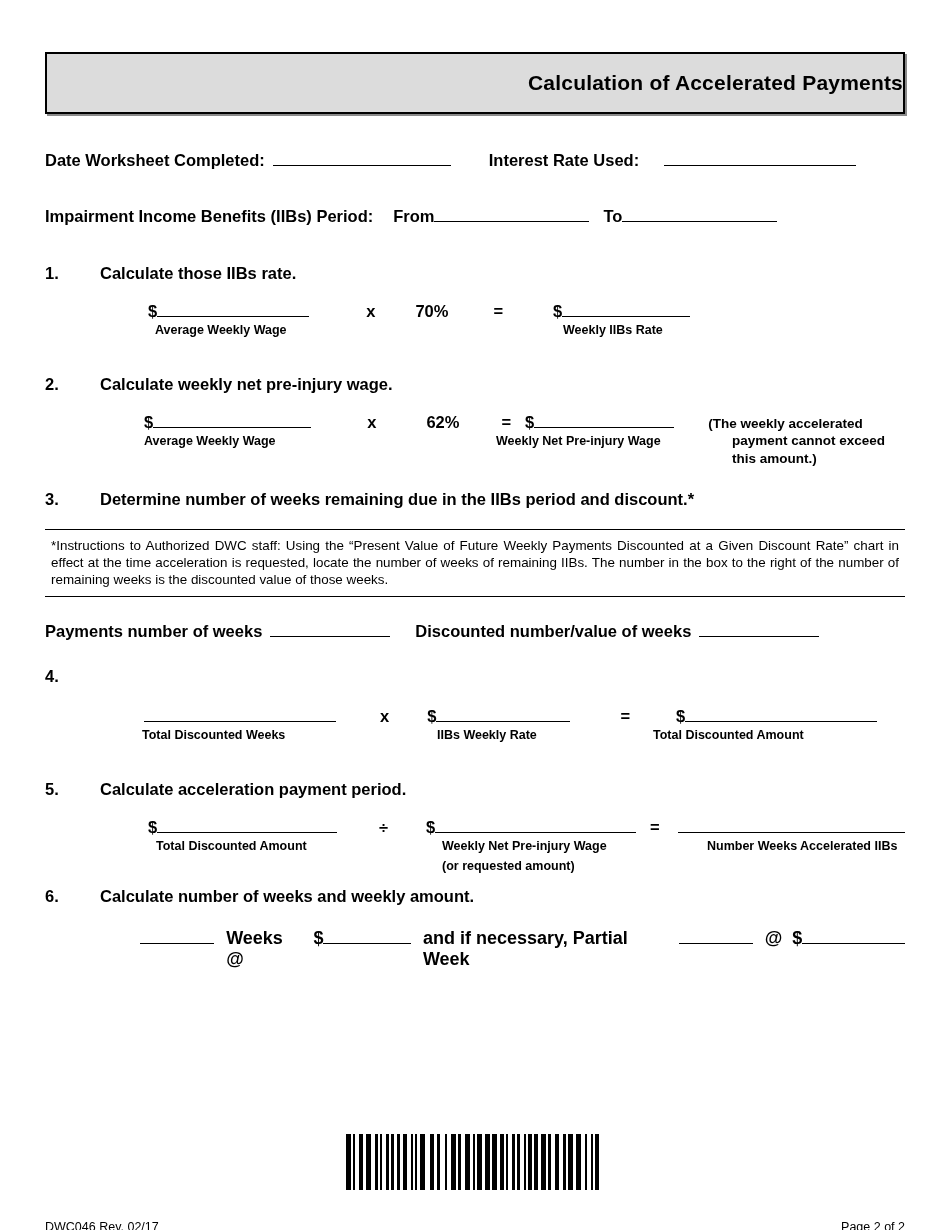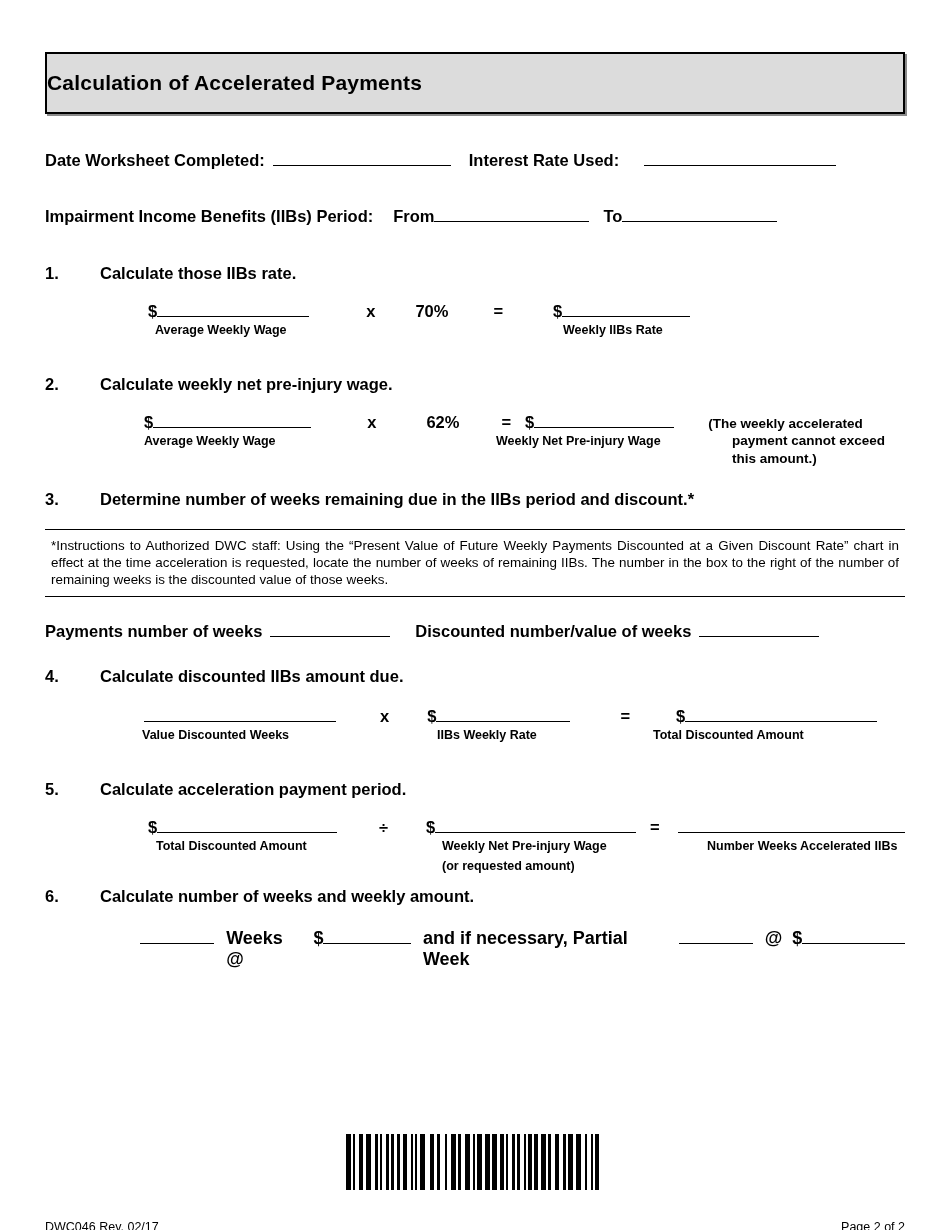--- a/index.html
+++ b/index.html
@@ -24,21 +24,21 @@
   }
 
   
   .title-banner {
     margin-top: 52px;
     border: 2px solid #000;
     background: #dcdcdc;
     height: 58px;
     display: flex;
     align-items: center;
-    justify-content: flex-start;
+    justify-content: flex-end;
     box-shadow: 2px 2px 0 #8a8a8a;
   }
   .title-banner .title-text {
     font-size: 21px;
     font-weight: bold;
     letter-spacing: 0.2px;
   }
 
   
   .row {
@@ -148,21 +148,21 @@
 
 <div class="page">
 
   <div class="title-banner">
     <span class="title-text">Calculation of Accelerated Payments</span>
   </div>
 
   <div class="hdr-line1">
     <span class="lbl">Date Worksheet Completed:</span>
     <span class="ul" style="width:178px;margin-left:8px;"></span>
-    <span class="lbl" style="margin-left:18px;">Interest Rate Used:</span>
+    <span class="lbl" style="margin-left:38px;">Interest Rate Used:</span>
     <span class="ul" style="width:192px;margin-left:25px;"></span>
   </div>
 
   <div class="hdr-line2">
     <span class="lbl">Impairment Income Benefits (IIBs) Period:</span>
     <span class="lbl" style="margin-left:20px;">From</span>
     <span class="ul" style="width:155px;"></span>
     <span class="lbl" style="margin-left:14px;">To</span>
     <span class="ul" style="width:155px;"></span>
   </div>
@@ -221,34 +221,33 @@
 
   <div class="row" style="margin-top:24px;">
     <span class="lbl">Payments number of weeks</span>
     <span class="ul" style="width:120px;margin-left:8px;"></span>
     <span class="lbl" style="margin-left:14px;padding-left:11px;">Discounted number/value of weeks</span>
     <span class="ul" style="width:120px;margin-left:8px;"></span>
   </div>
 
   <div class="item" style="margin-top:26px;">
     <span class="num">4.</span>
-    <span class="head">Calculate discounted IIBs amount due.</span>
   </div>
   <div class="formula" style="margin-top:20px;">
     <div class="fline">
       <span class="ul" style="width:192px;margin-left:44px;"></span>
       <span style="margin-left:44px;">x</span>
       <span style="margin-left:38px;">$</span>
       <span class="ul" style="width:134px;"></span>
       <span style="margin-left:50px;">=</span>
       <span style="margin-left:46px;">$</span>
       <span class="ul" style="width:192px;"></span>
     </div>
     <div style="position:relative;height:18px;">
-      <span class="cap" style="position:absolute;left:42px;top:2px;">Value Discounted Weeks</span>
+      <span class="cap" style="position:absolute;left:42px;top:2px;">Total Discounted Weeks</span>
       <span class="cap" style="position:absolute;left:337px;top:2px;">IIBs Weekly Rate</span>
       <span class="cap" style="position:absolute;left:553px;top:2px;">Total Discounted Amount</span>
     </div>
   </div>
 
   <div class="item" style="margin-top:36px;">
     <span class="num">5.</span>
     <span class="head">Calculate acceleration payment period.</span>
   </div>
   <div class="formula" style="margin-top:18px;">

